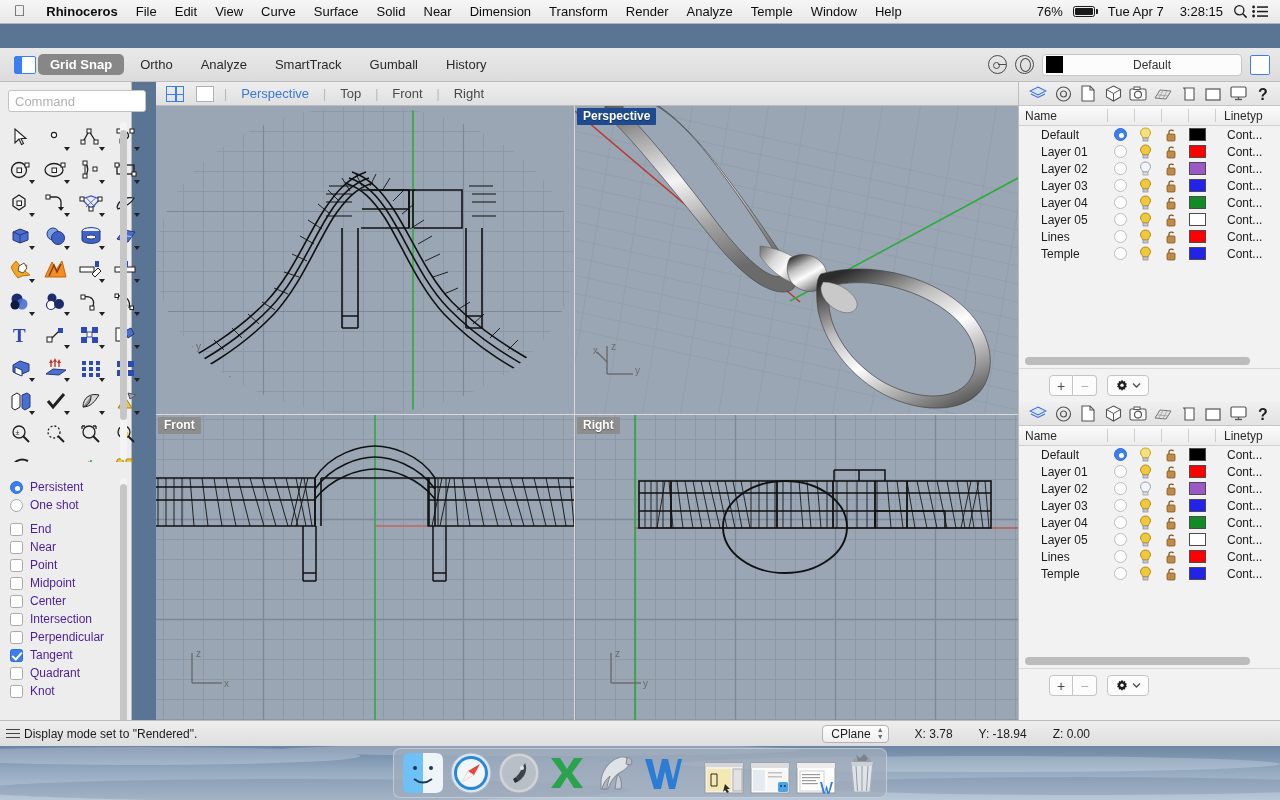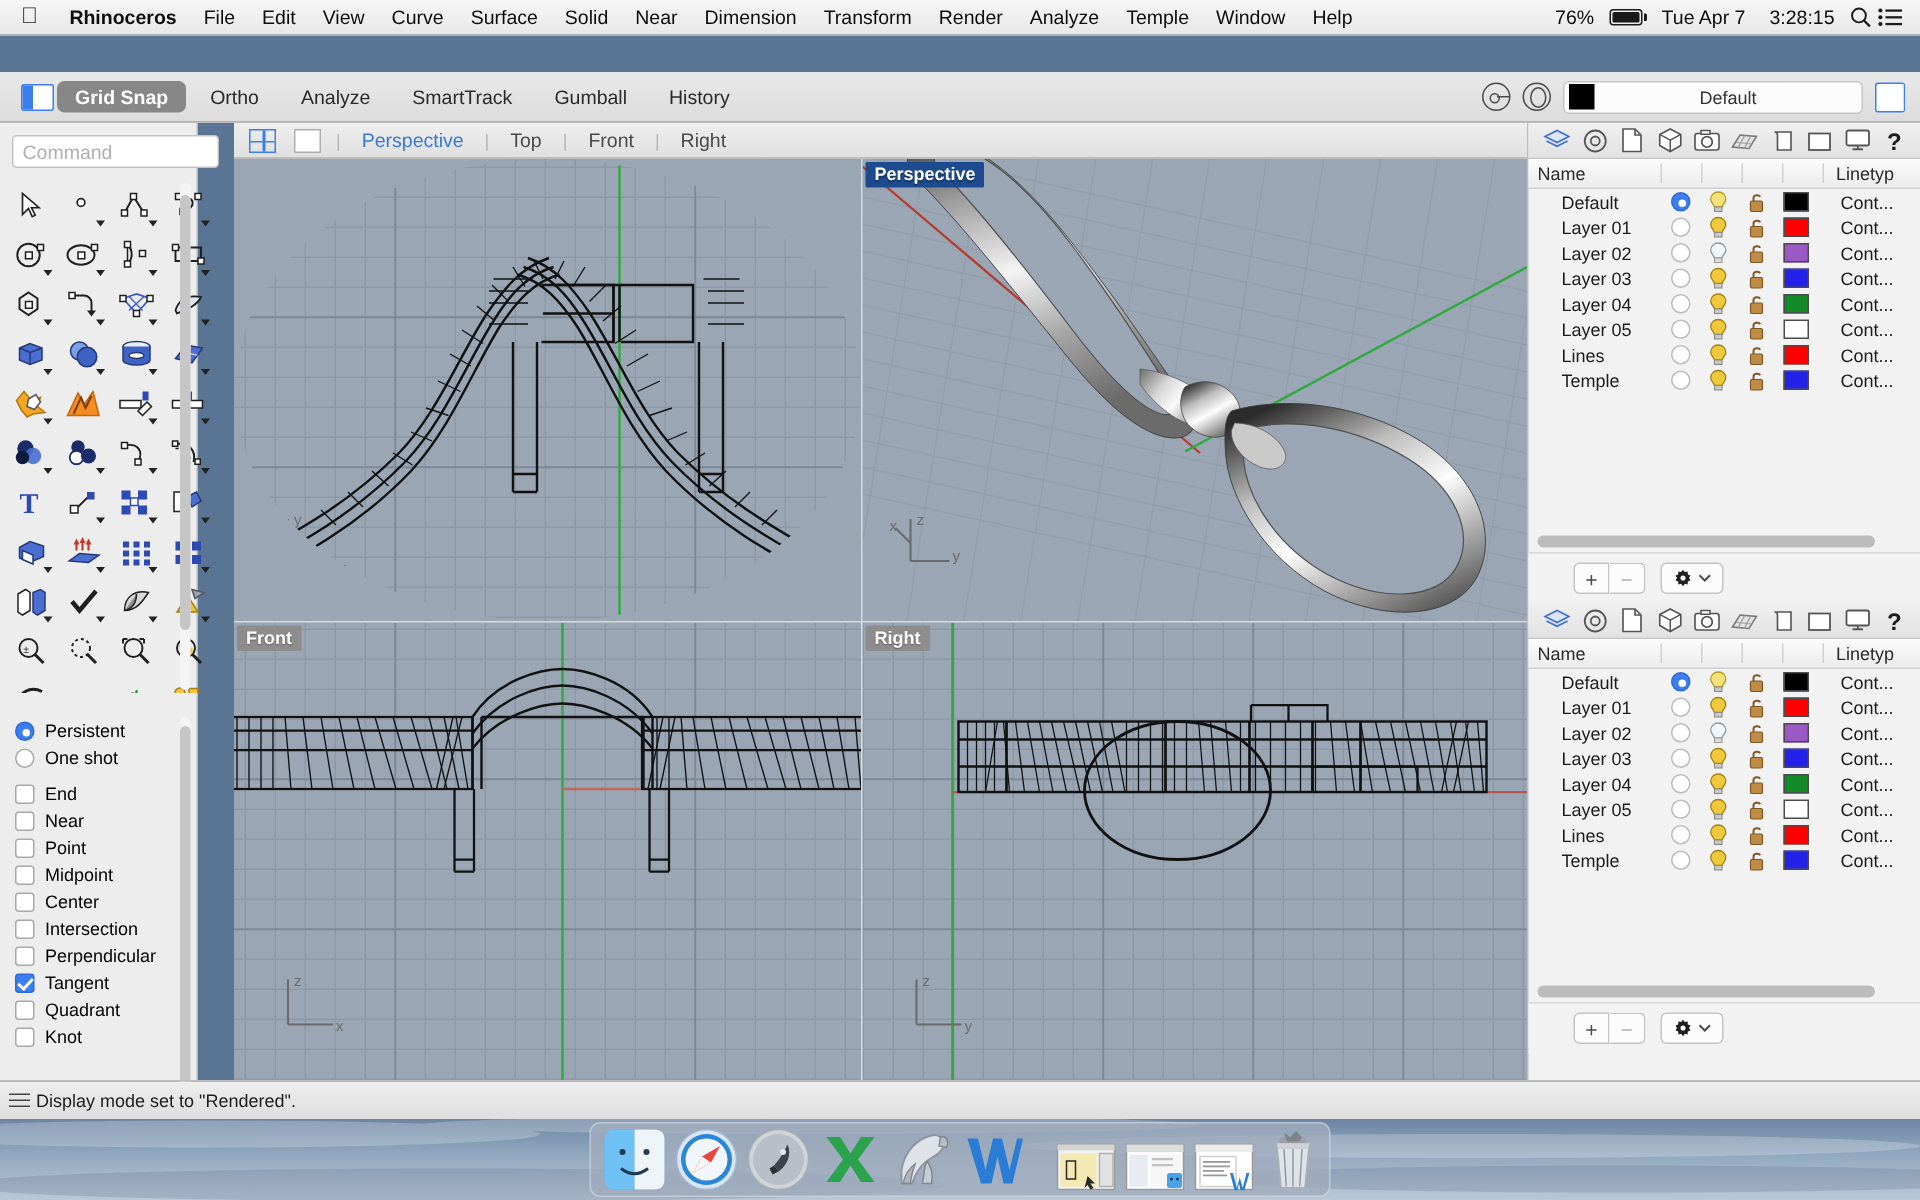--- a/index.html
+++ b/index.html
@@ -91,21 +91,21 @@
     overflow:hidden; padding-left:3px;
     display:grid; grid-template-columns:repeat(4,35px); grid-auto-rows:33px;
   }
   .tool{ position:relative; display:flex; align-items:center; justify-content:center; }
   .tool .arrow{ position:absolute; right:3px; bottom:2px; width:0;height:0;
     border-left:3.5px solid transparent;border-right:3.5px solid transparent;border-top:4px solid #222;}
   .tscroll{ position:absolute; right:4px; top:40px; width:7px; height:338px; background:#f4f4f4; border-radius:4px;}
   .tscroll i{ position:absolute; left:0; top:8px; width:7px; height:290px; background:#c6c6c6; border-radius:4px; display:block;}
 
   .osnap{ position:absolute; top:392px; left:0; width:148px; padding:4px 0 0 10px; }
-  .osrow{ display:flex; align-items:center; height:18px; font-size:12px; color:#000000;}
+  .osrow{ display:flex; align-items:center; height:18px; font-size:12px; color:#4c1d95;}
   .radio{ width:13px;height:13px;border-radius:50%;border:1px solid #a9a9a9;background:#fff;margin-right:7px;position:relative;flex:none;}
   .radio.on{ background:#3c7ef0; border-color:#2d6ad6;}
   .radio.on:after{content:"";position:absolute;left:4px;top:4px;width:5px;height:5px;border-radius:50%;background:#fff;}
   .cbx{ width:13px;height:13px;border-radius:2.5px;border:1px solid #a9a9a9;background:#fff;margin-right:7px;flex:none;position:relative;}
   .cbx.on{ background:#3c7ef0;border-color:#2d6ad6;}
   .cbx.on:after{content:"";position:absolute;left:3px;top:0px;width:4px;height:8px;border:solid #fff;border-width:0 2px 2px 0;transform:rotate(42deg);}
   .osnap .gap{ height:6px; }
   .oscroll{ position:absolute; right:4px; top:396px; width:7px; height:322px; background:#f4f4f4; border-radius:4px;}
   .oscroll i{ position:absolute; left:0; top:6px; width:7px; height:250px; background:#c6c6c6; border-radius:4px; display:block;}
 
@@ -1481,20 +1481,32 @@
     </div>
   </div>
 
   <div class="statusbar">
     <div class="burger">
         <i></i>
         <i></i>
         <i></i>
       </div>
     <div>Display mode set to "Rendered".</div>
+    <div style="margin-left:auto; display:flex; align-items:center; padding-right:190px;">
+      <div class="cplane">
+        <span>CPlane</span>
+        <span class="stepper">
+            <span>▲</span>
+            <span>▼</span>
+          </span>
+      </div>
+      <div class="coord">X: 3.78</div>
+      <div class="coord">Y: -18.94</div>
+      <div class="coord">Z: 0.00</div>
+    </div>
   </div>
 
   <div class="desktop">
     <svg width="1280" height="54" viewBox="0 0 1280 54">
       <defs>
         <linearGradient id="sky" x1="0" y1="0" x2="0" y2="1">
           <stop offset="0%" stop-color="#6d85a3"></stop>
             <stop offset="45%" stop-color="#93a9c0"></stop>
           <stop offset="100%" stop-color="#b9c8d8"></stop>
         </linearGradient>

